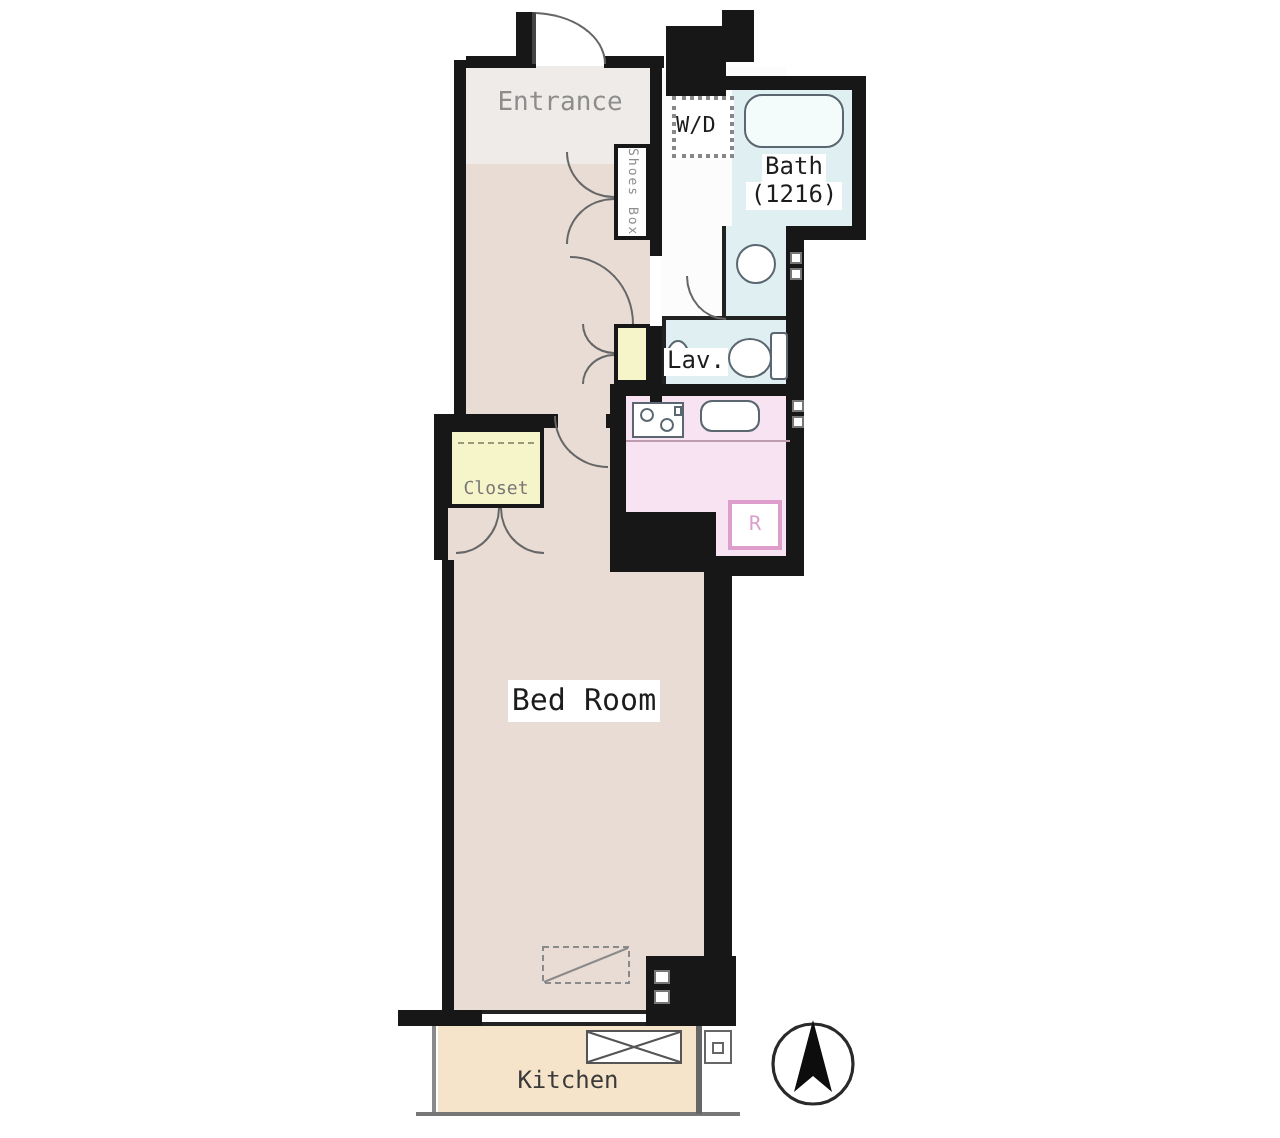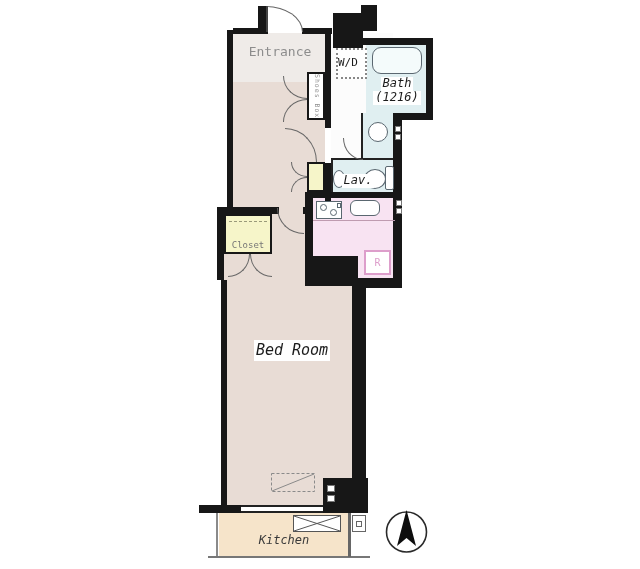--- a/index.html
+++ b/index.html
@@ -7,21 +7,21 @@
         font-family:"DejaVu Sans Mono","Liberation Mono",monospace;}
   .abs{position:absolute;box-sizing:border-box;}
   .wall{position:absolute;background:var(--wall);box-sizing:border-box;}
   .floor{position:absolute;box-sizing:border-box;}
   .arc{position:absolute;box-sizing:border-box;border:0 solid var(--line);}
   .arc.tr{border-top-width:1px;border-right-width:1px;border-top-right-radius:100% 100%;}
   .arc.tl{border-top-width:1px;border-left-width:1px;border-top-left-radius:100% 100%;}
   .arc.br{border-bottom-width:1px;border-right-width:1px;border-bottom-right-radius:100% 100%;}
   .arc.bl{border-bottom-width:1px;border-left-width:1px;border-bottom-left-radius:100% 100%;}
   .lbl{position:absolute;color:#1c1c1c;text-align:center;line-height:1.15;white-space:nowrap;}
-  .lbl span{background:#fff;padding:0 2px;display:inline-block;font-style:italic;}
+  .lbl span{background:#fff;padding:0 2px;display:inline-block;}
   .dim{color:#8d8d8d;}
   .fix{position:absolute;background:#fff;border:1px solid #5a6770;box-sizing:border-box;}
   .msq{position:absolute;background:#fff;width:6px;height:6px;border:1px solid #777;box-sizing:border-box;}
 </style>
 </head>
 <body>
 
 <div class="plan">
 
   <div class="floor" style="left:233px;top:33px;width:92px;height:49px;background:var(--entrance);"></div>
@@ -136,21 +136,21 @@
     <polygon points="22.5,4 32,40 22.5,32 13,40" fill="#0d0d0d"></polygon>
   </svg>
 
   <div class="lbl dim" style="left:238px;top:45px;width:84px;font-size:13px;">Entrance</div>
 
   <div class="lbl" style="left:369px;top:77px;width:56px;font-size:12px;">
     <span>Bath</span><br>
     <span>(1216)</span>
   </div>
 
-  <div class="lbl" style="left:338px;top:174px;width:40px;font-size:12px;">
+  <div class="lbl" style="left:328px;top:174px;width:40px;font-size:12px;">
     <span>Lav.</span>
   </div>
 
 
   <div class="lbl" style="left:232px;top:340px;width:120px;font-size:15px;line-height:1.4;">
     <span>Bed Room</span><br>
   </div>
 
   <div class="lbl" style="left:239px;top:534px;width:90px;font-size:12px;color:#3a3a3a;">
     <span style="background:transparent;">Kitchen</span>

